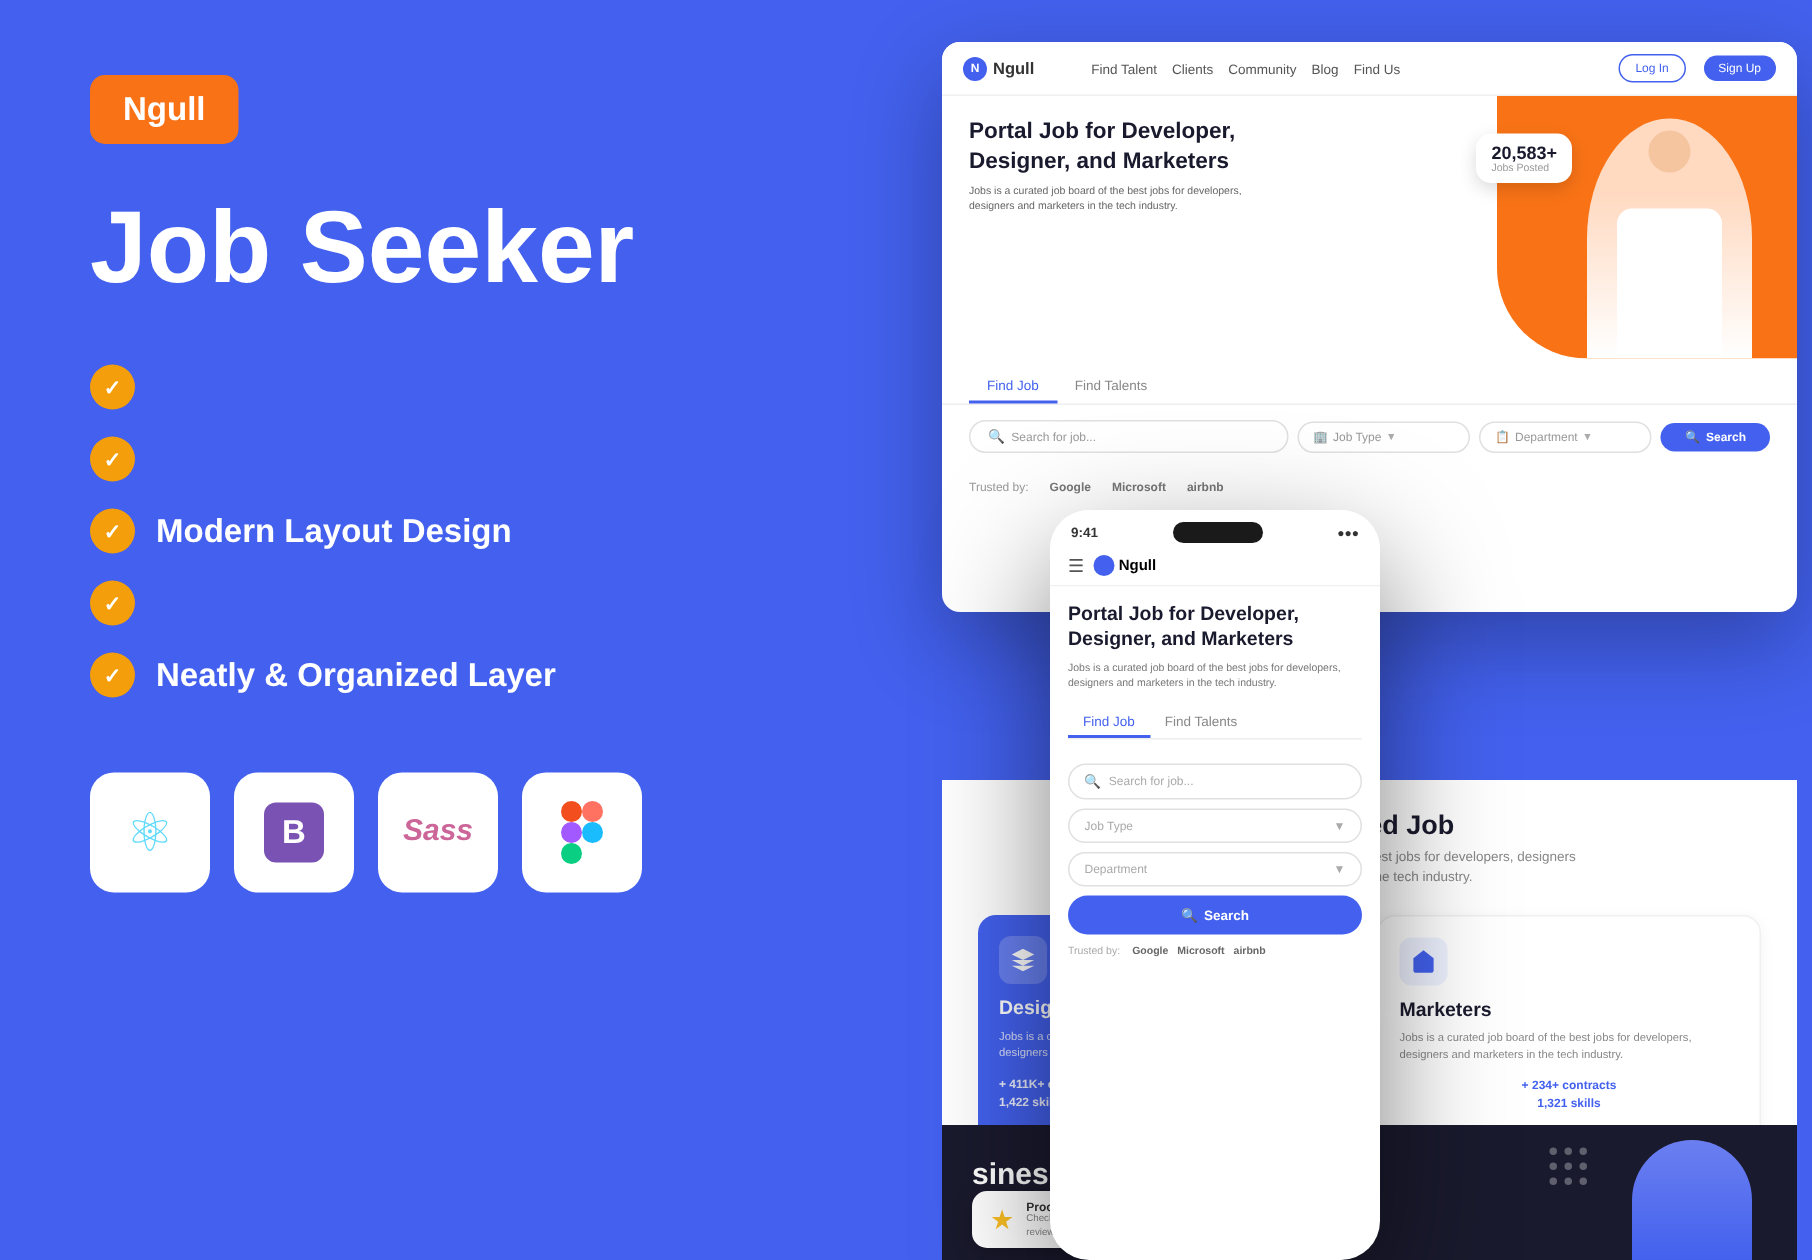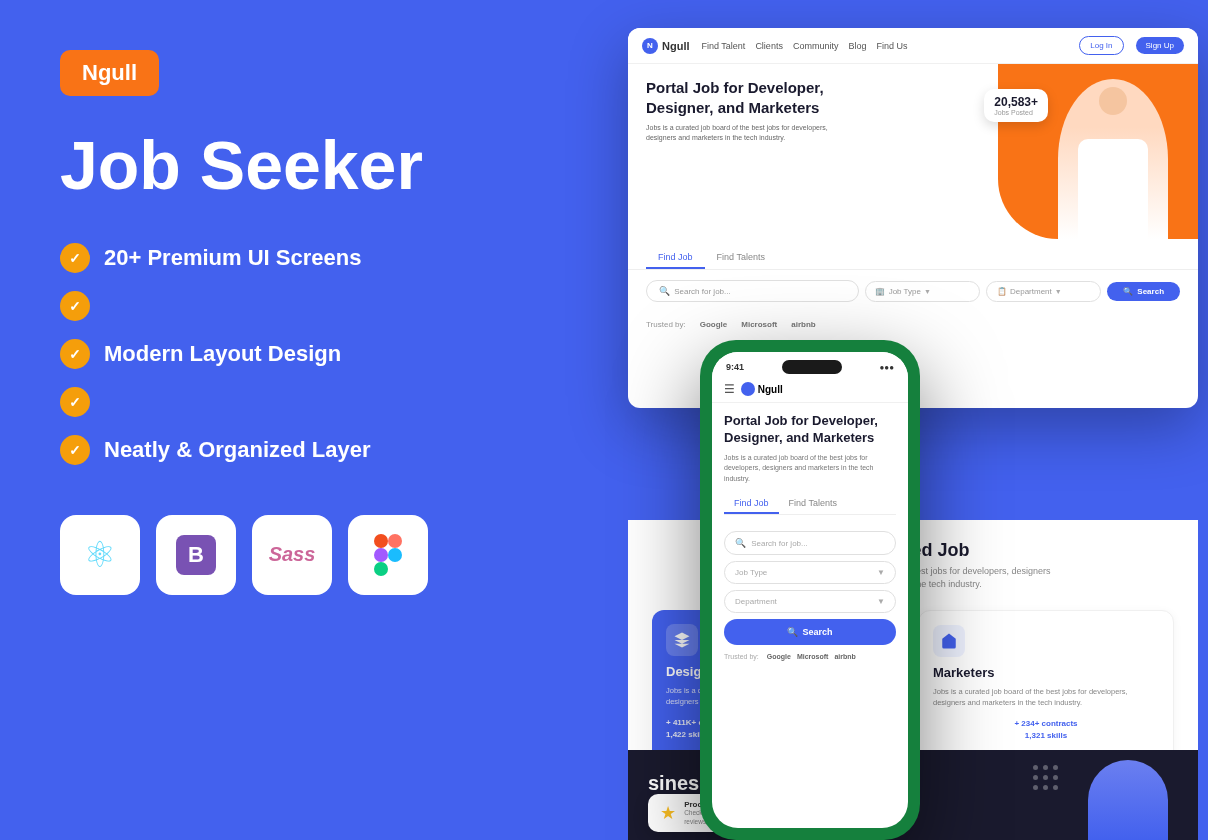--- a/index.html
+++ b/index.html
@@ -152,20 +152,21 @@
       align-items: center;
       justify-content: center;
       color: white;
       font-size: 8px;
     }
 
     .nav-links {
       display: flex;
       gap: 10px;
       flex: 1;
+      margin-left: 26px;
     }
 
     .nav-link-item {
       font-size: 9px;
       color: #555;
       cursor: pointer;
     }
 
     .nav-btn-login {
       background: transparent;
@@ -356,23 +357,22 @@
       font-weight: 600;
     }
 
     
     .mobile-screenshot {
       position: absolute;
       bottom: 0px;
       left: 160px;
       width: 220px;
       height: 500px;
-      background: #15803d;
+      background: #1d4ed8;
       border-radius: 36px;
-      padding: 12px;
       box-shadow: 0 30px 80px rgba(0,0,0,0.5);
       z-index: 10;
     }
 
     .mobile-screen {
       width: 100%;
       height: 100%;
       background: white;
       border-radius: 26px;
       overflow: hidden;
@@ -671,21 +671,20 @@
 
     <div class="brand-tag">Ngull</div>
 
     <h1 class="main-title">
       <span>Job Seeker</span><br>
     </h1>
 
     <ul class="features-list">
       <li class="feature-item">
         <span class="check-icon">✓</span>
-        <span>20+ Premium UI Screens</span>
       </li>
       <li class="feature-item">
         <span class="check-icon">✓</span>
       </li>
       <li class="feature-item">
         <span class="check-icon">✓</span>
         <span>Modern Layout Design</span>
       </li>
       <li class="feature-item">
         <span class="check-icon">✓</span>

